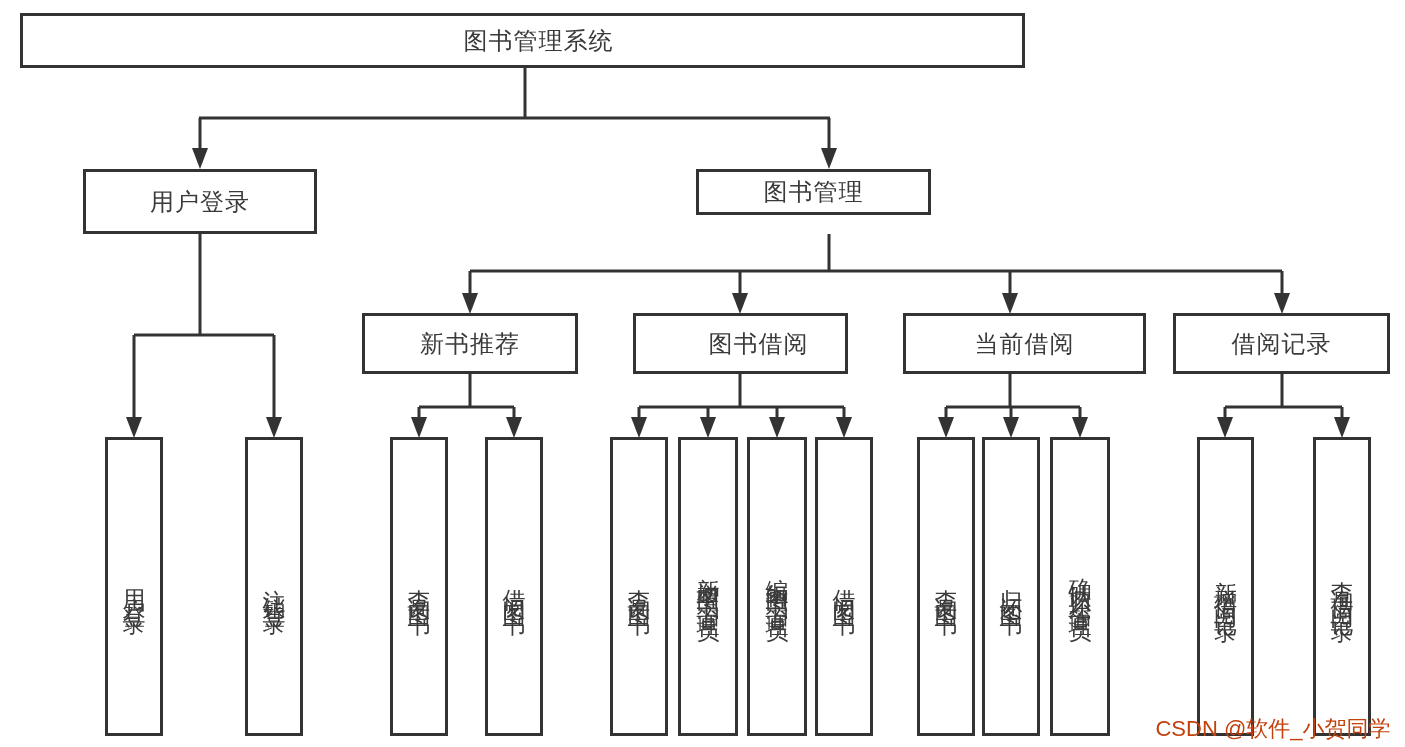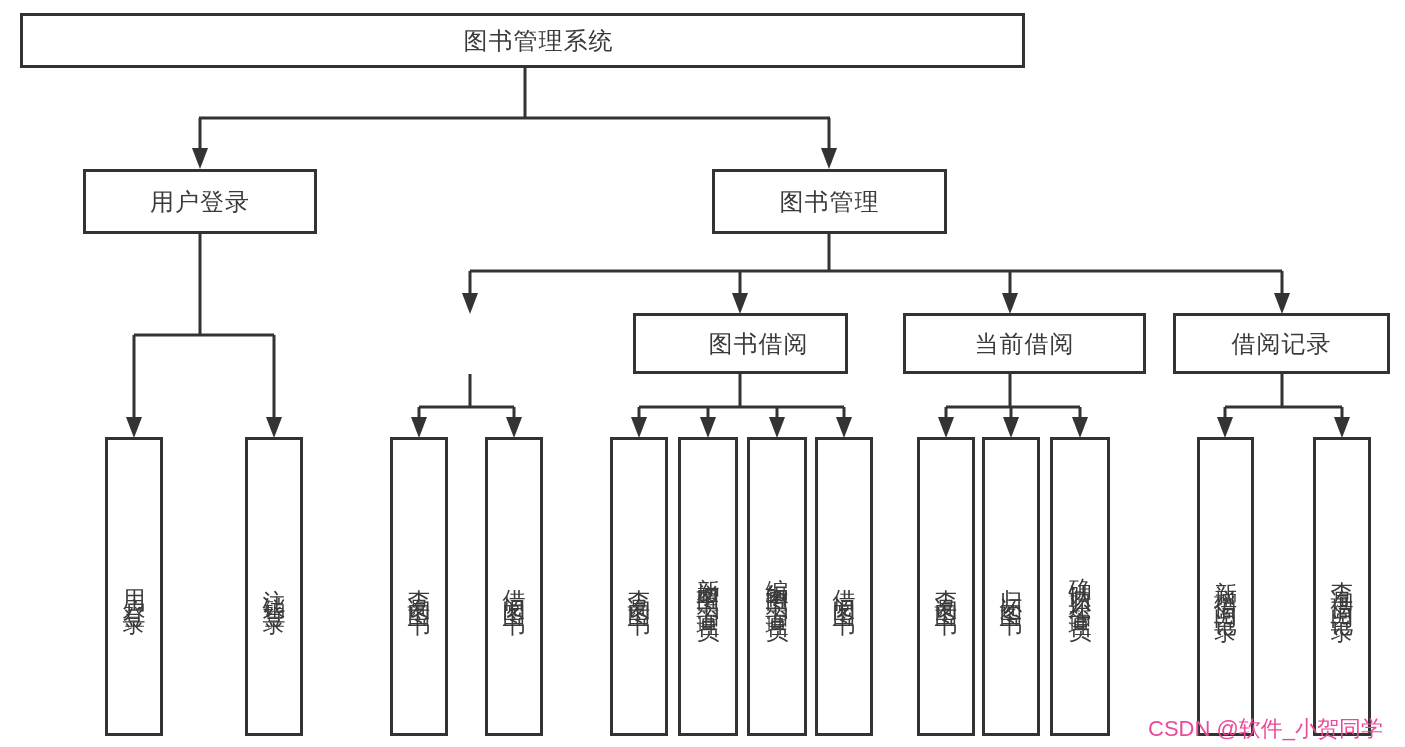--- a/index.html
+++ b/index.html
@@ -37,24 +37,24 @@
     line-height: 1;
     top: 437px;
     height: 299px;
   }
   .vnode.long { letter-spacing: 6px; }
   .watermark {
     position: absolute;
     top: 714px;
     left: 1148px;
     width: 250px;
-    color: #ec4899;
+    color: #c2410c;
     font-size: 22px;
     white-space: nowrap;
-    text-align: left;
+    text-align: center;
   }
 </style>
 </head>
 <body>
 
 <div id="stage">
 
   <svg id="wires" viewBox="0 0 1405 747" xmlns="http://www.w3.org/2000/svg">
     <g stroke="#333333" stroke-width="3" fill="none">
 
@@ -94,22 +94,23 @@
       <polygon points="1003,417 1019,417 1011,438"></polygon>
       <polygon points="1072,417 1088,417 1080,438"></polygon>
       <polygon points="1217,417 1233,417 1225,438"></polygon>
       <polygon points="1334,417 1350,417 1342,438"></polygon>
     </g>
   </svg>
 
   <div class="node" style="left:20px; top:13px; width:1005px; height:55px;padding-left:32px;">图书管理系统</div>
 
   <div class="node" style="left:83px; top:169px; width:234px; height:65px;">用户登录</div>
-  <div class="node" style="left:712px; top:169px; width:235px; height:65px;">图书管理</div>
+  <div class="node" style="left:696px; top:169px; width:235px; height:46px;">图书管理</div>
 
+  <div class="node" style="left:362px; top:313px; width:216px; height:61px;">新书推荐</div>
   <div class="node" style="left:633px; top:313px; width:215px; height:61px;padding-left:36px;">图书借阅</div>
   <div class="node" style="left:903px; top:313px; width:243px; height:61px;">当前借阅</div>
   <div class="node" style="left:1173px; top:313px; width:217px; height:61px;">借阅记录</div>
 
   <div class="node vnode" style="left:105px; width:58px;">用户登录</div>
   <div class="node vnode" style="left:245px; width:58px;">注销登录</div>
 
   <div class="node vnode" style="left:390px; width:58px;">查询图书</div>
   <div class="node vnode" style="left:485px; width:58px;">借阅图书</div>
 

